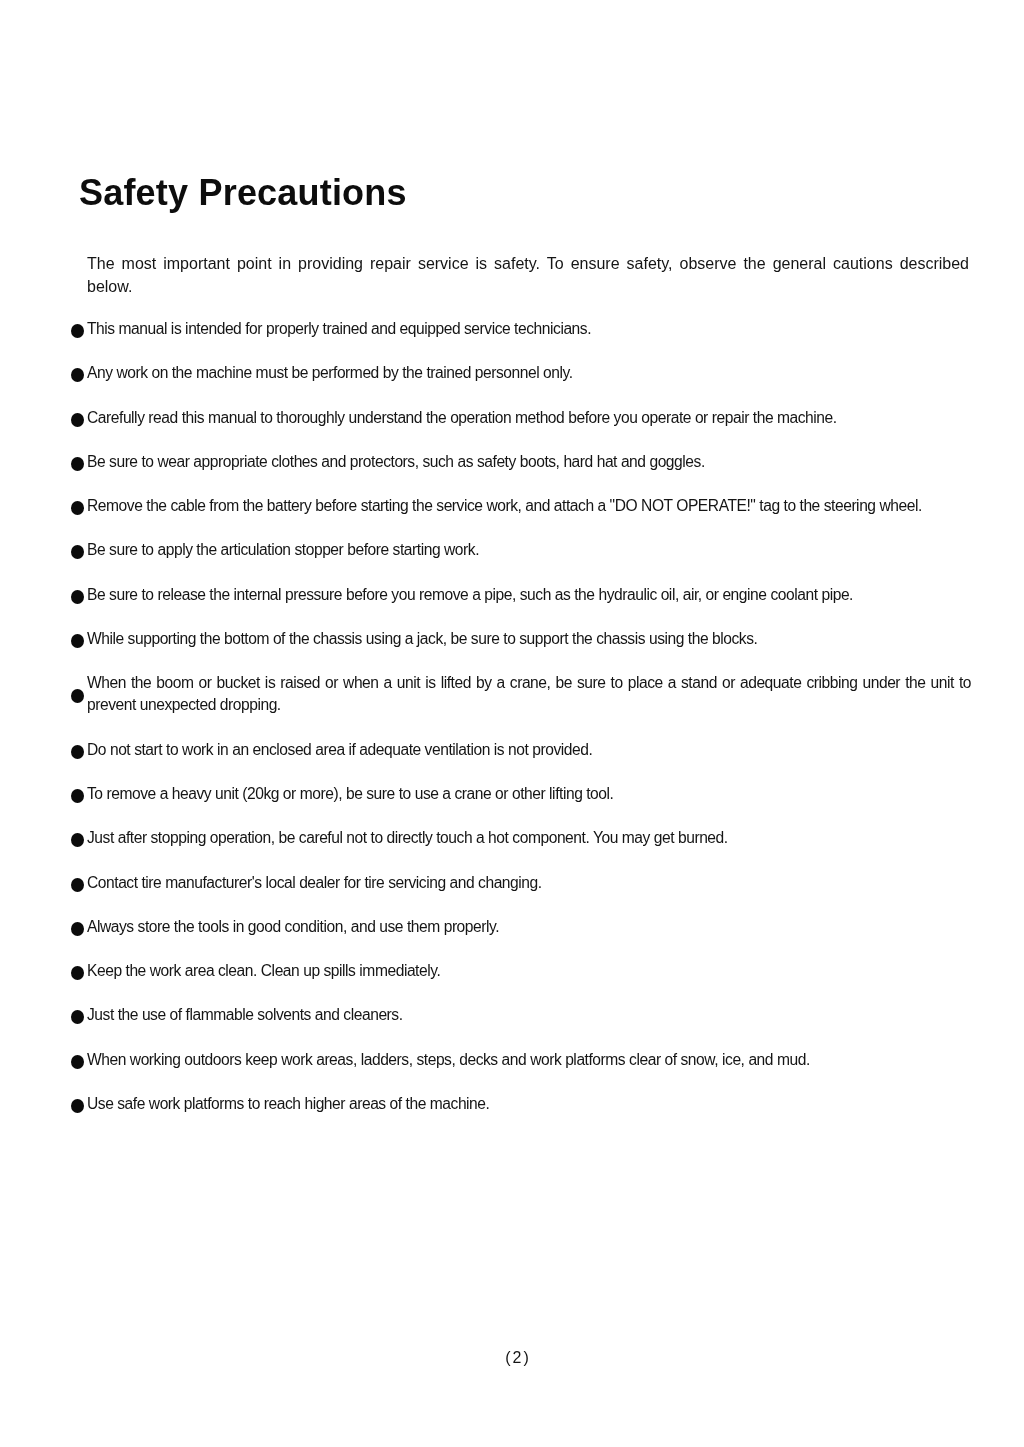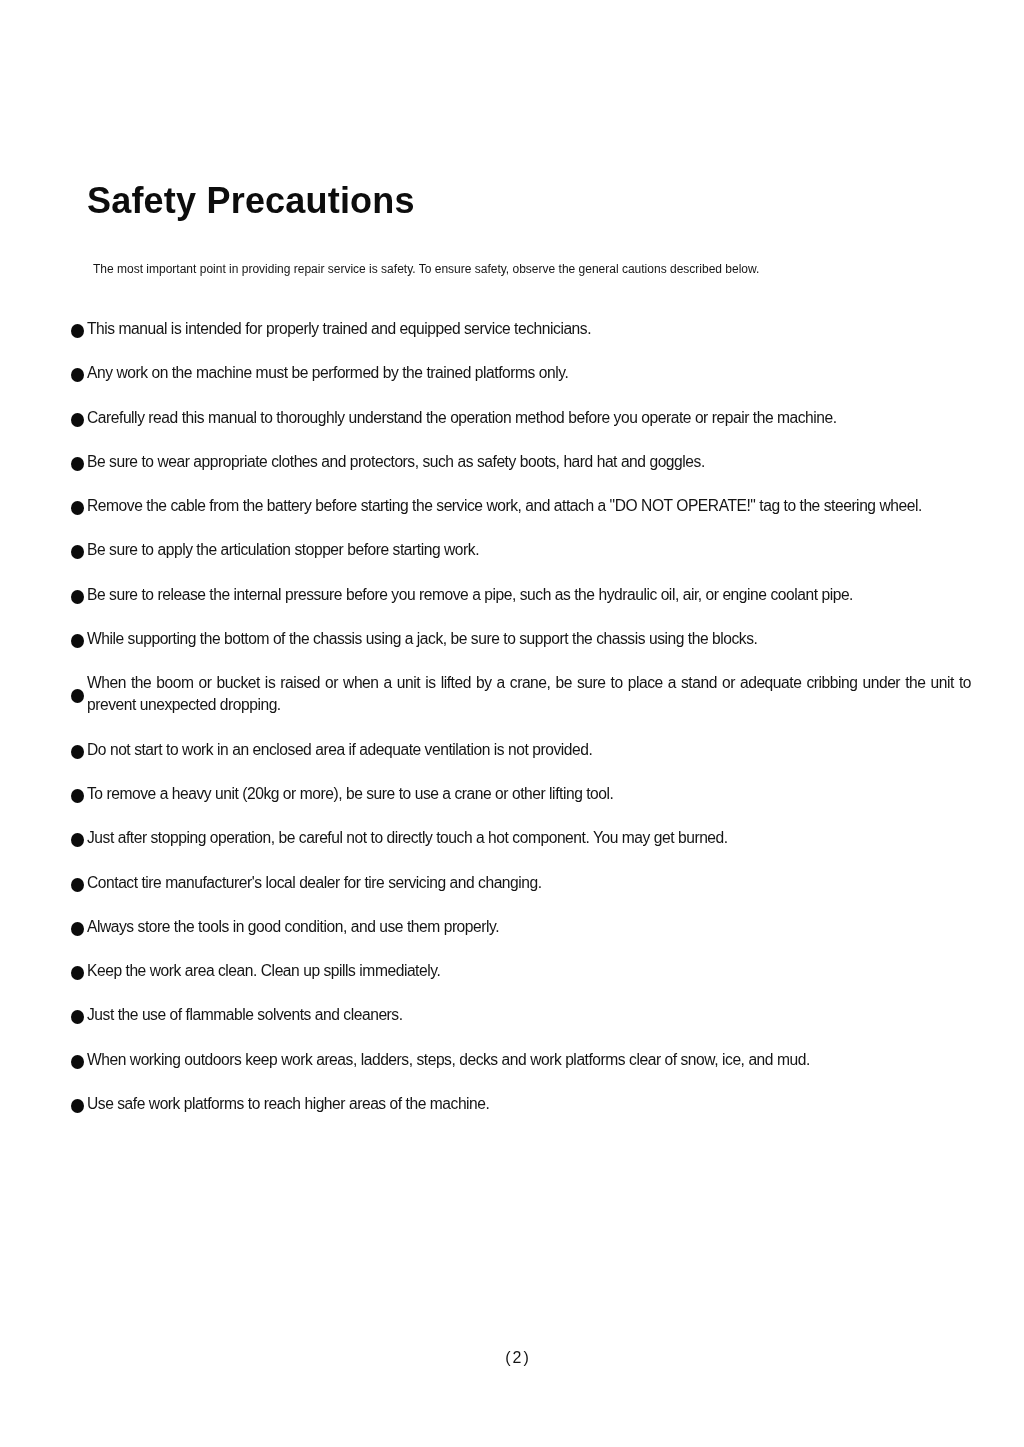--- a/index.html
+++ b/index.html
@@ -12,34 +12,34 @@
       height: 1447px;
       position: relative;
       overflow: hidden;
       color: #111111;
       font-family: "Liberation Sans", sans-serif;
     }
     .page-title {
       position: absolute;
       left: 71px;
       top: 163px;
-      margin: 16px;
+      margin: 8px;
       font-size: 36px;
       font-weight: bold;
       letter-spacing: 0.2px;
       color: #0d0d0d;
       line-height: 44px;
     }
     .intro {
       position: absolute;
       left: 87px;
       top: 252px;
       width: 882px;
-      margin: 6px;
-      font-size: 12px;
+      margin: 0;
+      font-size: 16px;
       line-height: 23px;
       text-align: justify;
       color: #151515;
     }
     .precautions {
       position: absolute;
       left: 71px;
       top: 318px;
       width: 900px;
       margin: 0;
@@ -90,21 +90,21 @@
 
 <p class="intro">The most important point in providing repair service is safety.  To ensure safety, observe the general cautions described below.</p>
 
 <ul class="precautions">
   <li class="item">
     <span class="bullet"></span>
     <span class="item-text">This manual is intended for properly trained and equipped service technicians.</span>
   </li>
   <li class="item">
     <span class="bullet"></span>
-    <span class="item-text">Any work on the machine must be performed by the trained platforms only.</span>
+    <span class="item-text">Any work on the machine must be performed by the trained personnel only.</span>
   </li>
   <li class="item">
     <span class="bullet"></span>
     <span class="item-text">Carefully read this manual to thoroughly understand the operation method before you operate or repair the machine.</span>
   </li>
   <li class="item">
     <span class="bullet"></span>
     <span class="item-text">Be sure to wear appropriate clothes and protectors, such as safety boots, hard hat and goggles.</span>
   </li>
   <li class="item two-line">

